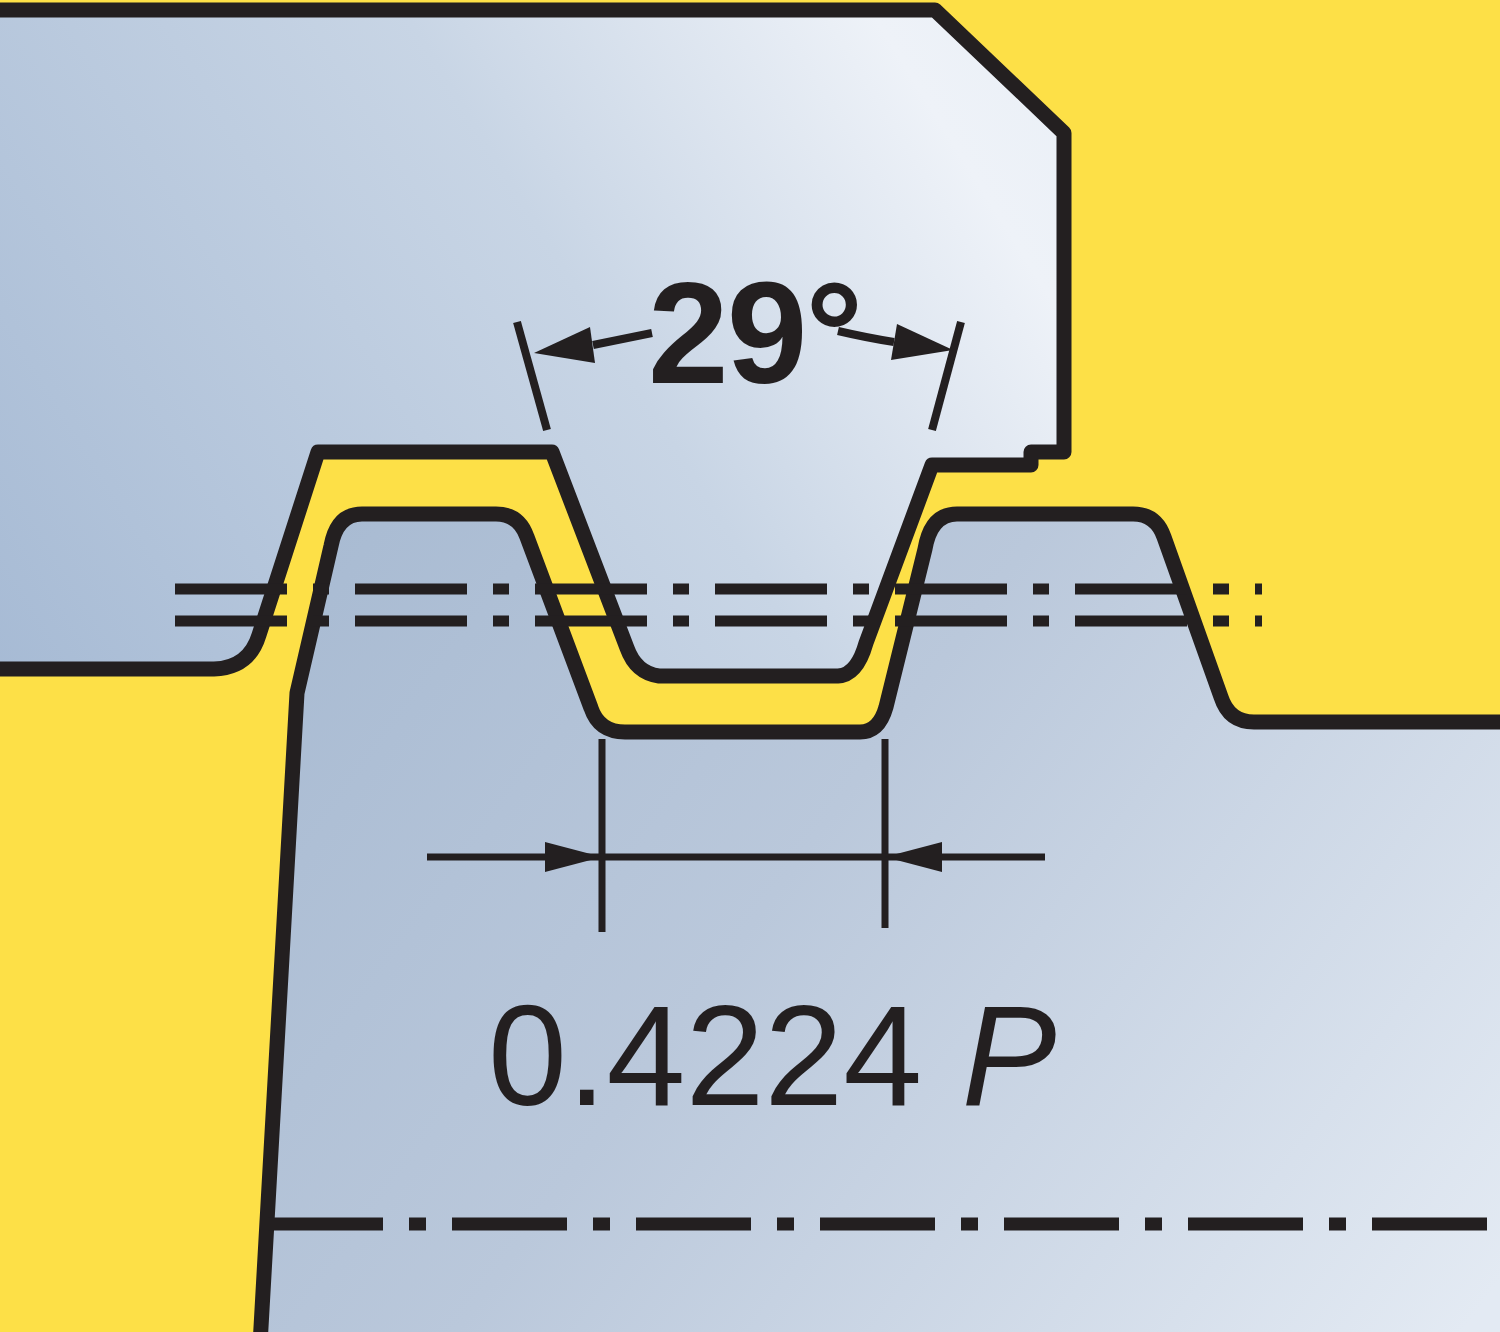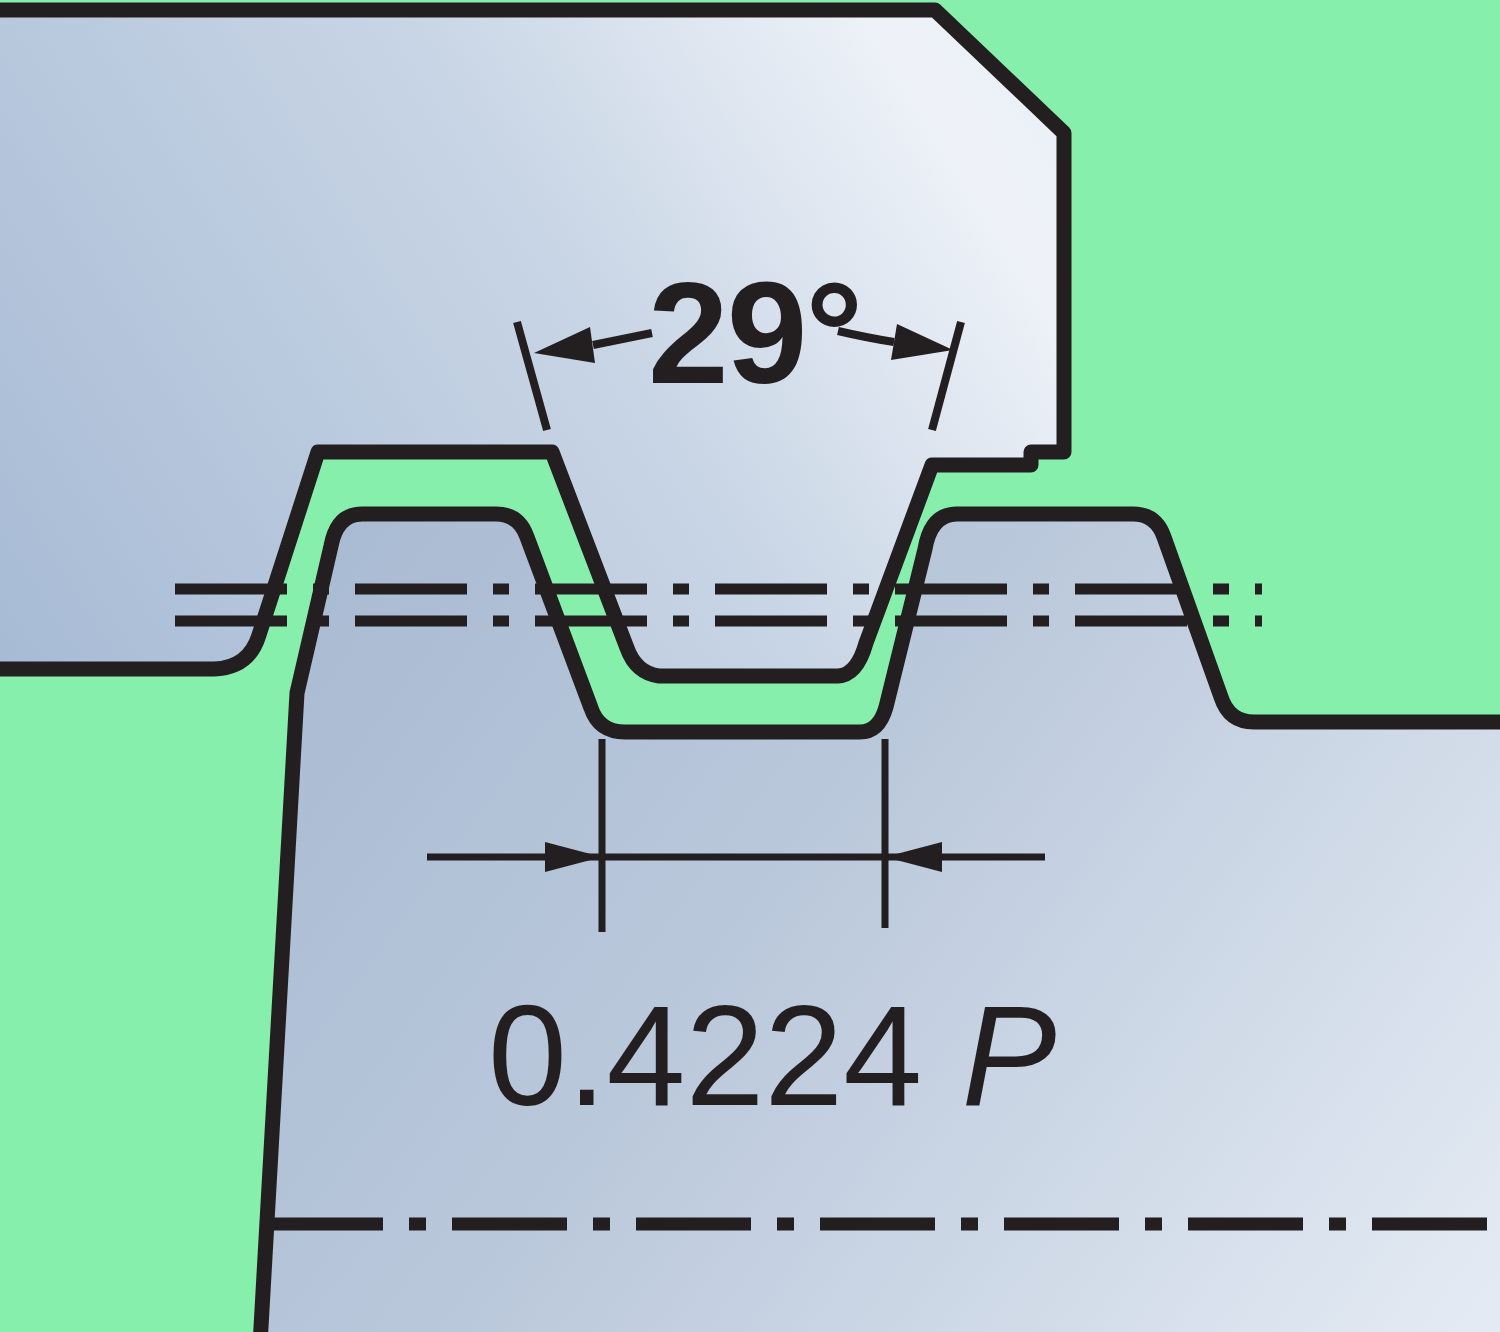--- a/index.html
+++ b/index.html
@@ -1,16 +1,16 @@
 <!DOCTYPE html>
 <html><head>
 <meta charset="utf-8">
 <style>
   html,body{margin:0;padding:0;background:#ffffff;}
-  .stage{position:relative;width:1500px;height:1332px;background:#86efac;overflow:hidden;}
+  .stage{position:relative;width:1500px;height:1332px;background:#fde047;overflow:hidden;}
   svg{display:block;}
   text{font-family:"Liberation Sans","DejaVu Sans",sans-serif;}
   .angle-label{font-weight:bold;font-size:145px;letter-spacing:-2px;}
   .dim-label{font-size:142px;}
   .dim-unit{font-style:italic;}
 </style>
 </head>
 <body>
 
 <div class="stage">

